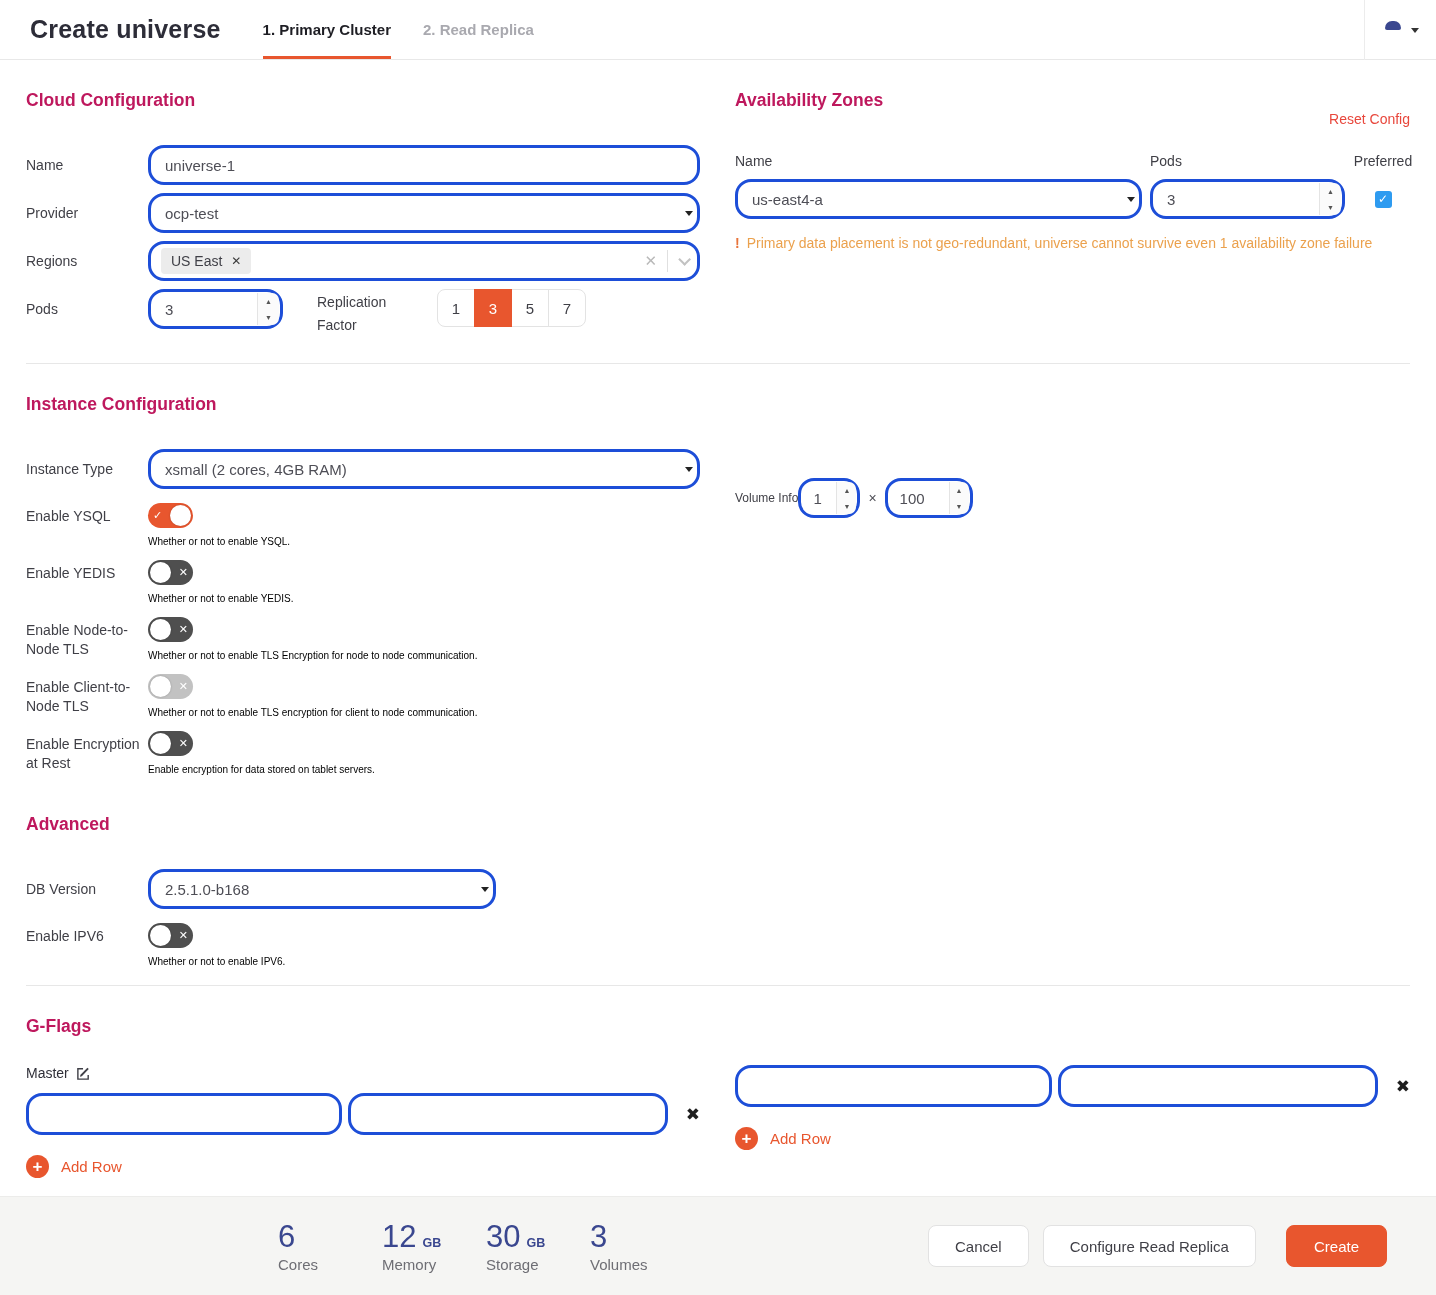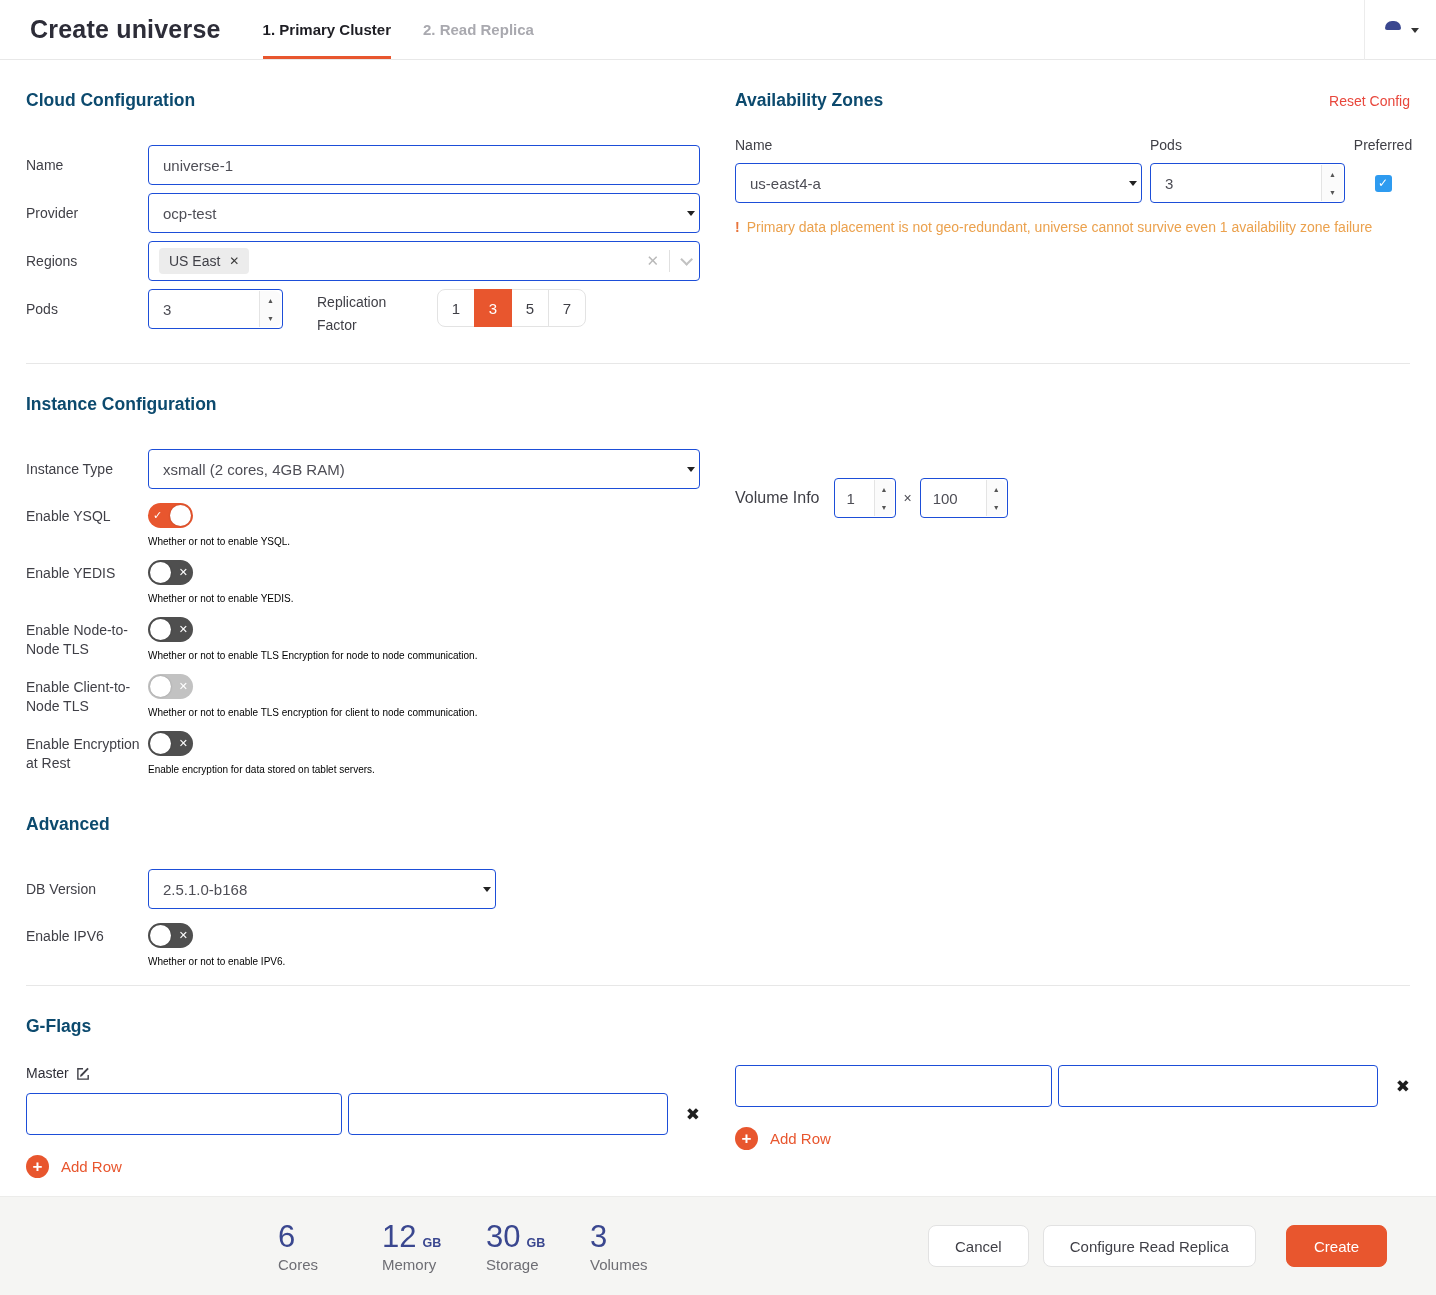--- a/index.html
+++ b/index.html
@@ -34,29 +34,29 @@
   .person-icon .head { width:9px; height:9px; border-radius:50%; background:#3A478F; margin:0 auto; }
   .person-icon .body { width:16px; height:9px; border-radius:7px 7px 2px 2px; background:#3A478F; margin:1px auto 0; }
   .caret-down { width:0; height:0; border-left:4px solid transparent; border-right:4px solid transparent; border-top:5px solid #333; }
 
   
   .main { padding:0 26px; }
   .cols { display:flex; gap:35px; }
   .col-left { width:674px; flex:none; }
   .col-right { flex:1; min-width:0; }
   .hr { border:none; border-top:1px solid #E7E7E7; margin:18px 0 0; }
-  .section-heading { font-size:17.5px; font-weight:bold; color:#0c4a6e; }
+  .section-heading { font-size:17.5px; font-weight:bold; color:#be185d; }
 
   
   .form-row { display:flex; align-items:center; margin-bottom:8px; }
   .form-row.top-align { align-items:flex-start; }
   .field-label { width:122px; flex:none; font-size:14px; color:#3F3F46; line-height:19px; padding-right:8px; }
   .control { position:relative; }
   .text-input, .select, .multiselect, .spinner {
-    height:40px; border:1px solid #1d4ed8; border-radius:4px; background:#fff;
+    height:40px; border:3px solid #1d4ed8; border-radius:16px; background:#fff;
     font-size:15px; color:#4E4E56;
   }
   input.text-input { width:100%; padding:0 14px; font-family:inherit; outline:none; }
   .select { display:flex; align-items:center; padding:0 18px 0 14px; position:relative; cursor:pointer; box-shadow:inset 0 0 0 1px #fff; }
   .select::after {
     content:""; position:absolute; right:4px; top:50%; margin-top:-2px;
     border-left:4px solid transparent; border-right:4px solid transparent; border-top:5px solid #222;
   }
   .spinner { display:flex; align-items:center; position:relative; }
   .spinner input { border:none; outline:none; background:transparent; width:100%; height:100%; padding:0 26px 0 14px; font-size:15px; color:#4E4E56; font-family:inherit; border-radius:8px; }
@@ -98,37 +98,37 @@
   }
   .toggle .knob { width:21px; height:21px; border-radius:50%; background:#fff; box-shadow:0 0 2px rgba(0,0,0,.25); margin:0 -3px; }
   .toggle .glyph { color:#fff; font-size:11px; font-weight:bold; line-height:1; }
   .toggle.on { background:#E8562E; }
   .toggle.off { background:#4F4F4F; }
   .toggle.off-disabled { background:#C2C2C2; }
   .toggle-block { margin-bottom:13px; }
   .helper-text { font-size:10px; color:#000000; margin-top:8px; }
 
   
-  .az-head { display:flex; align-items:baseline; }
+  .az-head { display:flex; align-items:baseline;flex-direction:column; }
   .reset-link { margin-left:auto; color:#E8473C; font-size:14px; cursor:pointer; }
   .az-grid { display:flex; align-items:center; gap:8px; }
   .az-grid .c-name { width:407px; flex:none; }
   .az-grid .c-pods { width:195px; flex:none; }
   .az-grid .c-pref { width:60px; margin-left:auto; text-align:center; flex:none; }
   .az-cols-header { margin:26px 0 10px; font-size:14px; color:#3F3F46; }
   .checkbox {
     width:17px; height:17px; border-radius:3px; background:#2E9BF0; margin:0 auto;
     display:flex; align-items:center; justify-content:center; color:#fff; font-size:12px; font-weight:bold; cursor:pointer;
   }
   .az-warning { margin-top:16px; font-size:14px; color:#EBA14D; display:flex; gap:7px; align-items:baseline; }
   .az-warning .warn-icon { color:#E8743B; font-weight:bold; font-size:14px; }
 
   
   .vol-row { display:flex; align-items:center; padding-top:84px; }
-  .vol-label { font-size:16px; margin-right:14px; }
+  .vol-label { font-size:12px; margin-right:0; }
   .vol-times { margin:0 8px; color:#4E4E56; font-size:14px; }
 
   
   .gf-label { font-size:14px; color:#2F2F38; display:flex; align-items:center; gap:7px; margin-bottom:12px; }
   .edit-icon { display:inline-flex; }
   .gf-inputs { display:flex; align-items:center; gap:6px; }
   .gf-inputs input { height:42px; }
   .gf-remove { font-size:17px; font-weight:bold; color:#1E1E1E; margin-left:12px; cursor:pointer; }
   .add-row { display:flex; align-items:center; gap:12px; margin-top:20px; cursor:pointer; }
   .plus-circle { width:23px; height:23px; border-radius:50%; background:#E8562E; color:#fff; display:flex; align-items:center; justify-content:center; font-size:17px; font-weight:bold; line-height:1; }

